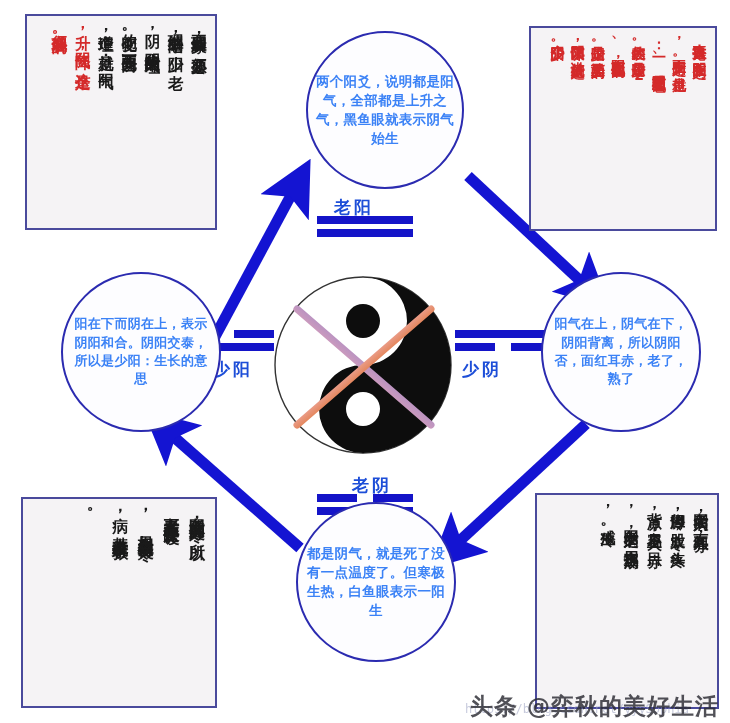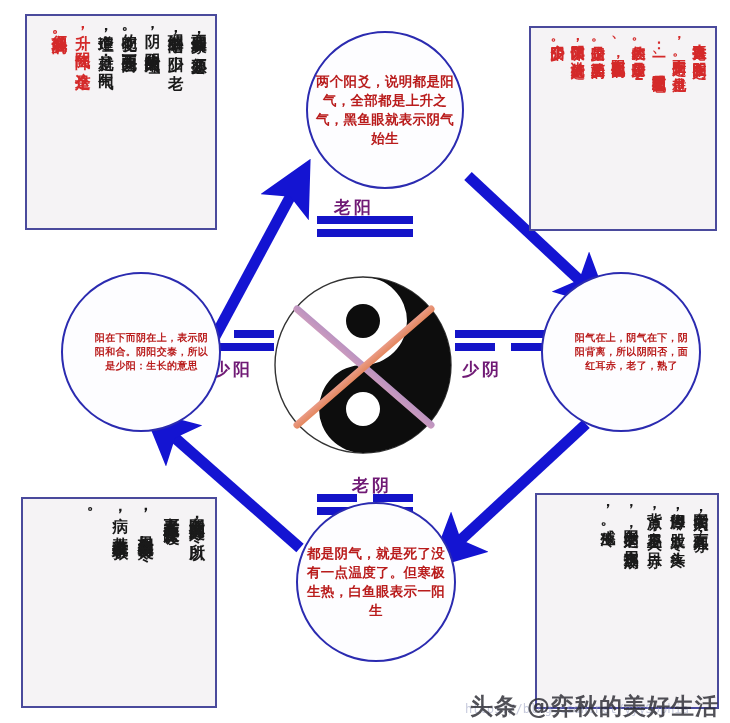--- a/index.html
+++ b/index.html
@@ -58,44 +58,44 @@
   .circle{
     position:absolute;
     border:2px solid #2b2bb0;
     border-radius:50%;
     background:#fdfdff;
     box-sizing:border-box;
     display:flex;
     align-items:center;
     justify-content:center;
     text-align:center;
-    color:#b91c1c;
+    color:#3b82f6;
   }
   .circle span{
     display:block;
     font-size:13.5px;
     line-height:1.42;
     font-weight:bold;
     padding:0 8px;
     letter-spacing:0.3px;
   }
   .c-top{left:306px;top:31px;width:158px;height:158px;}
   .c-right{left:541px;top:272px;width:160px;height:160px;}
   .c-left{left:61px;top:272px;width:160px;height:160px;}
   .c-bottom{left:296px;top:502px;width:160px;height:160px;}
 
-  .c-right span,.c-left span{font-size:10px;margin-left:21px;}
+  .c-right span,.c-left span{font-size:13px;}
   .c-bottom span{font-size:13.5px;}
 
   
   .blabel{
     position:absolute;
     font-size:17px;
     font-weight:bold;
-    color:#701a75;
+    color:#1d4ed8;
     letter-spacing:3px;
     white-space:nowrap;
   }
   .lbl-top{left:334px;top:196px;}
   .lbl-bottom{left:352px;top:474px;text-align:center;}
   .lbl-left{left:213px;top:358px;}
   .lbl-right{left:462px;top:358px;}
 
   
   .bigram{position:absolute;width:96px;}

